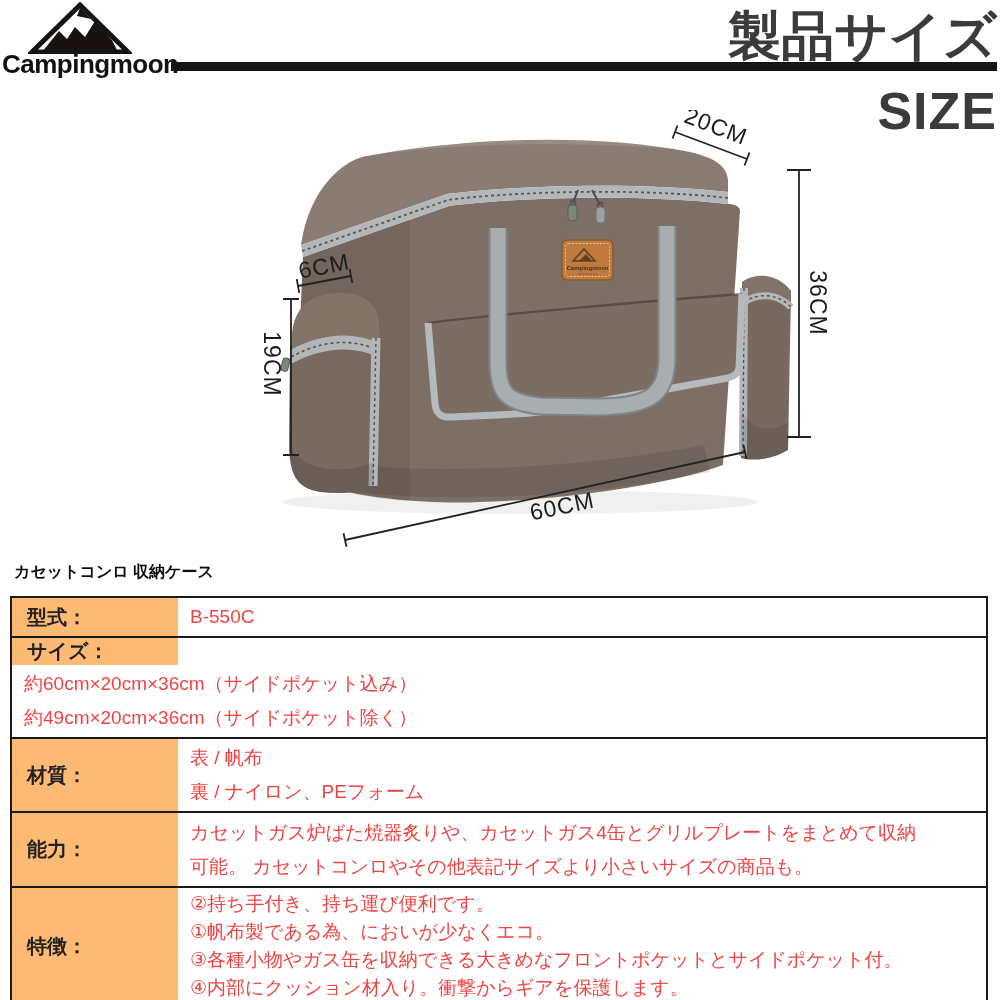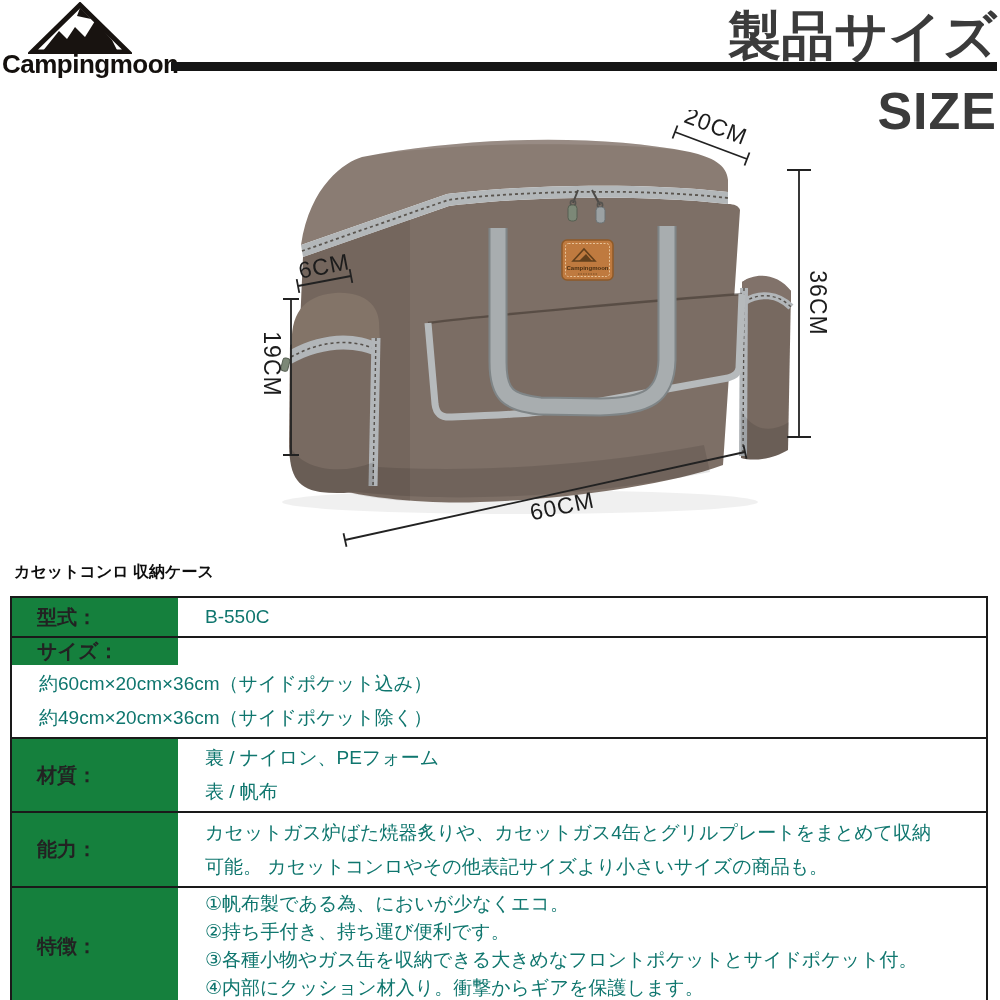--- a/index.html
+++ b/index.html
@@ -19,24 +19,24 @@
   .diagram { position:absolute; left:240px; top:110px; }
   .dim { font-size:23px; fill:#1c1c1c; text-anchor:middle; letter-spacing:1px;
          font-family:"Liberation Sans","DejaVu Sans",sans-serif; }
   .dimline { stroke:#222; stroke-width:1.8; fill:none; }
   
   .spec-title { position:absolute; left:14px; top:562px; font-size:16px; font-weight:bold; color:#0e0e0e; }
   .spec-table { position:absolute; left:10px; top:596px; width:978px; box-sizing:border-box;
                 border:2px solid #1a1a1a; border-bottom-width:4px; }
   .spec-row { display:flex; border-top:2px solid #1a1a1a; }
   .spec-row:first-child { border-top:none; }
-  .spec-label { box-sizing:border-box; width:166px; flex-shrink:0; background:#15803d;
+  .spec-label { box-sizing:border-box; width:166px; flex-shrink:0; background:#fdba74;
                 color:#222; font-weight:bold; font-size:20px; display:flex; align-items:center;
-                padding-left:25px; }
-  .spec-value { flex:1; padding:2px 27px; font-size:19px; color:#0f766e; display:flex;
+                padding-left:15px; }
+  .spec-value { flex:1; padding:2px 12px; font-size:19px; color:#ef4444; display:flex;
                 flex-direction:column; justify-content:center; line-height:34px; }
   .row-model   { min-height:29px; }
   .row-size    { min-height:69px;flex-direction:column; }
   .row-weight  { min-height:29px; }
   .row-material{ min-height:68px; }
   .row-capacity{ min-height:73px; }
   .row-features{ min-height:112px; }
   .row-features .spec-value { line-height:28px; }
 </style>
 </head>
@@ -176,35 +176,35 @@
     <div class="spec-row row-size">
       <div class="spec-label">サイズ：</div>
       <div class="spec-value">
         <div>約60cm×20cm×36cm（サイドポケット込み）</div>
         <div>約49cm×20cm×36cm（サイドポケット除く）</div>
       </div>
     </div>
     <div class="spec-row row-material">
       <div class="spec-label">材質：</div>
       <div class="spec-value">
+        <div>表 / 帆布</div>
         <div>裏 / ナイロン、PEフォーム</div>
-        <div>表 / 帆布</div>
       </div>
     </div>
     <div class="spec-row row-capacity">
       <div class="spec-label">能力：</div>
       <div class="spec-value">
         <div>カセットガス炉ばた焼器炙りや、カセットガス4缶とグリルプレートをまとめて収納</div>
         <div>可能。 カセットコンロやその他表記サイズより小さいサイズの商品も。</div>
       </div>
     </div>
     <div class="spec-row row-features">
       <div class="spec-label">特徴：</div>
       <div class="spec-value">
+        <div>②持ち手付き、持ち運び便利です。</div>
         <div>①帆布製である為、においが少なくエコ。</div>
-        <div>②持ち手付き、持ち運び便利です。</div>
         <div>③各種小物やガス缶を収納できる大きめなフロントポケットとサイドポケット付。</div>
         <div>④内部にクッション材入り。衝撃からギアを保護します。</div>
       </div>
     </div>
   </div>
 
 </div>
 
 </body></html>

